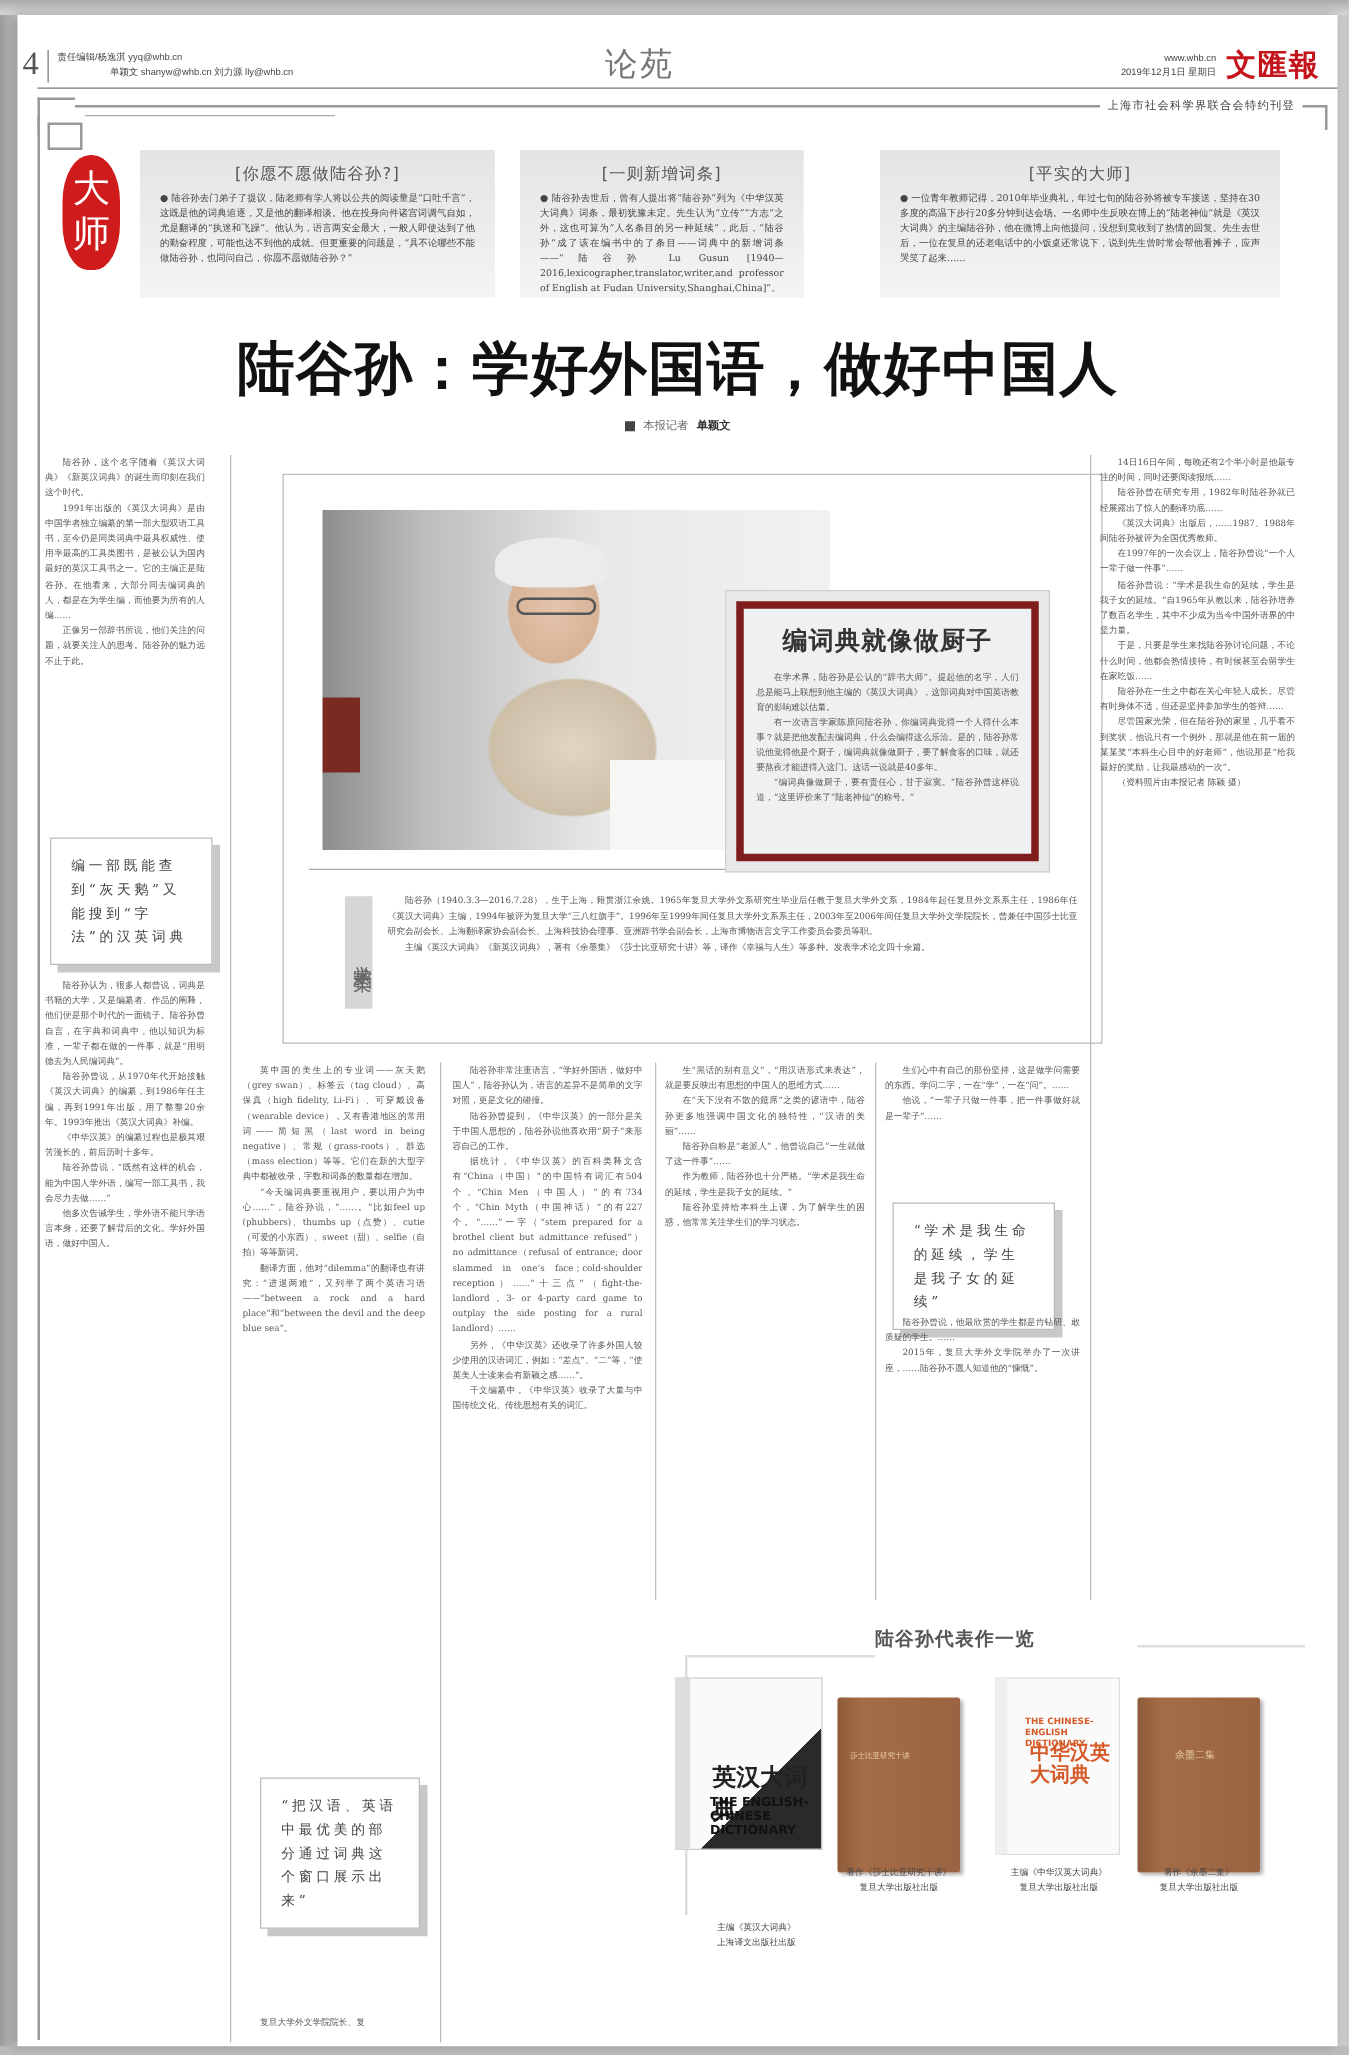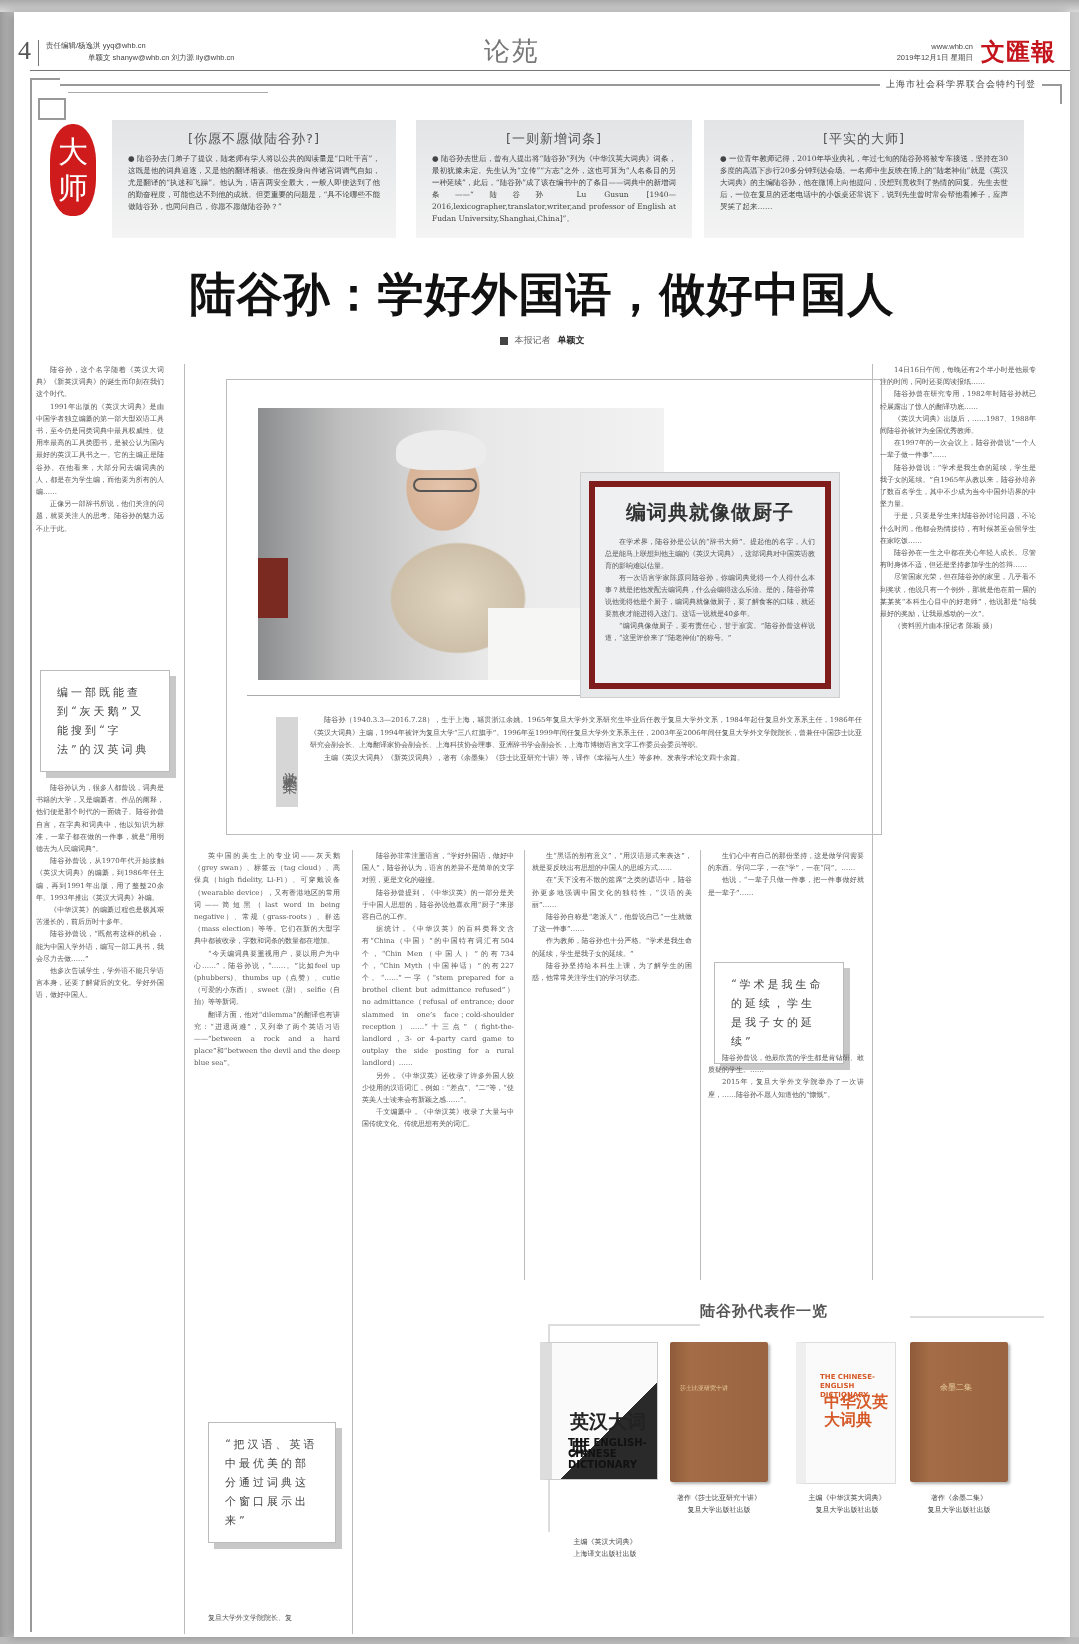--- a/index.html
+++ b/index.html
@@ -31,21 +31,21 @@
   .corner2 { position: absolute; left: 24px; top: 86px; width: 28px; height: 22px; border: 2px solid #999; }
 
   
   .seal { position: absolute; left: 36px; top: 112px; width: 46px; height: 92px; background: #cf1b1b; border-radius: 48% 48% 44% 44% / 40% 40% 40% 40%; color: #fff; display: flex; flex-direction: column; align-items: center; justify-content: center; font-size: 30px; line-height: 36px; font-family: "DejaVu Sans", sans-serif; font-weight: 300; }
 
   
   .teaser { position: absolute; top: 108px; height: 118px; background: linear-gradient(180deg, #e2e4e6, #f4f4f4); padding: 10px 16px; }
   .teaser h3 { text-align: center; font-family: "DejaVu Sans", sans-serif; font-weight: normal; font-size: 13px; color: #555; margin-bottom: 5px; letter-spacing: 1px; }
   .teaser p { font-size: 7.5px; line-height: 12px; color: #444; text-align: justify; }
   .t1 { left: 98px; width: 284px; }
-  .t2 { left: 402px; width: 276px; }
+  .t2 { left: 402px; width: 227px; }
   .t3 { left: 690px; width: 320px; }
 
   
   .headline { position: absolute; left: 0; width: 1056px; top: 252px; text-align: center; font-family: "DejaVu Sans", sans-serif; font-weight: bold; font-size: 46px; letter-spacing: 1px; color: #111; }
   .byline { position: absolute; left: 0; width: 1056px; top: 322px; text-align: center; font-size: 9px; color: #333; font-family: "DejaVu Sans", sans-serif; }
   .byline .sq { display: inline-block; width: 8px; height: 8px; background: #444; margin-right: 4px; vertical-align: middle; }
   .byline .lbl { color: #666; margin-right: 4px; }
   .byline .nm { font-weight: bold; }
 
   
@@ -81,21 +81,21 @@
   .works { position: absolute; left: 516px; top: 1290px; width: 514px; height: 230px; }
   .works-title { position: absolute; left: 170px; top: 0; font-family: "DejaVu Sans", sans-serif; font-weight: bold; font-size: 15px; color: #555; letter-spacing: 1px; }
   .works-rule-l { position: absolute; left: 20px; top: 22px; width: 150px; height: 2px; background: #ddd; }
   .works-rule-r { position: absolute; left: 380px; top: 14px; width: 134px; height: 2px; background: #ddd; }
   .works-box { position: absolute; left: 18px; top: 22px; width: 2px; height: 208px; background: #ddd; }
   .book { position: absolute; top: 40px; }
   .book .cover { position: absolute; left: 0; top: 0; }
   .book .cap { position: absolute; top: 150px; width: 130px; text-align: center; font-size: 7px; line-height: 12px; color: #444; }
   .b1 { left: 10px; } .b2 { left: 140px; } .b3 { left: 266px; } .b4 { left: 380px; }
   .cover-white { width: 118px; height: 138px; background: linear-gradient(135deg, #fafafa 60%, #2a2a2a 60%); border: 1px solid #ccc; border-left: 12px solid #ddd; }
-  .cover-brown { width: 98px; height: 140px; background: linear-gradient(90deg, #8e5a38, #a46d47 20%, #9a6341); border-radius: 2px; box-shadow: 2px 2px 3px rgba(0,0,0,0.3); }
+  .cover-brown { width: 98px; height: 140px; background: linear-gradient(90deg, #8e5a38, #a46d47 20%, #9a6341); border-radius: 2px; box-shadow: 2px 2px 3px rgba(0,0,0,0.3); margin-top: 16px; }
   .cover-white2 { width: 100px; height: 142px; background: #fafafa; border: 1px solid #ddd; border-left: 10px solid #eee; }
   .cover-text { position: absolute; font-family: "DejaVu Serif", serif; }
   .cv1 { left: 18px; top: 66px; font-size: 19px; color: #222; font-weight: bold; }
   .cv1b { left: 16px; top: 94px; font-size: 10px; color: #111; font-weight: bold; font-family: "DejaVu Sans", sans-serif; line-height: 11px; }
   .cv2 { left: 10px; top: 42px; font-size: 6px; color: #e9cf9c; }
   .cv3 { left: 14px; top: 30px; font-size: 7px; color: #d65a28; font-weight: bold; font-family: "DejaVu Sans", sans-serif; line-height: 9px; }
   .cv3b { left: 18px; top: 50px; font-size: 16px; color: #d65a28; font-weight: bold; line-height: 18px; }
   .cv4 { left: 30px; top: 40px; font-size: 8px; color: #e9cf9c; }
 
   .bigquote-left { left: 26px; top: 658px; width: 130px; }

